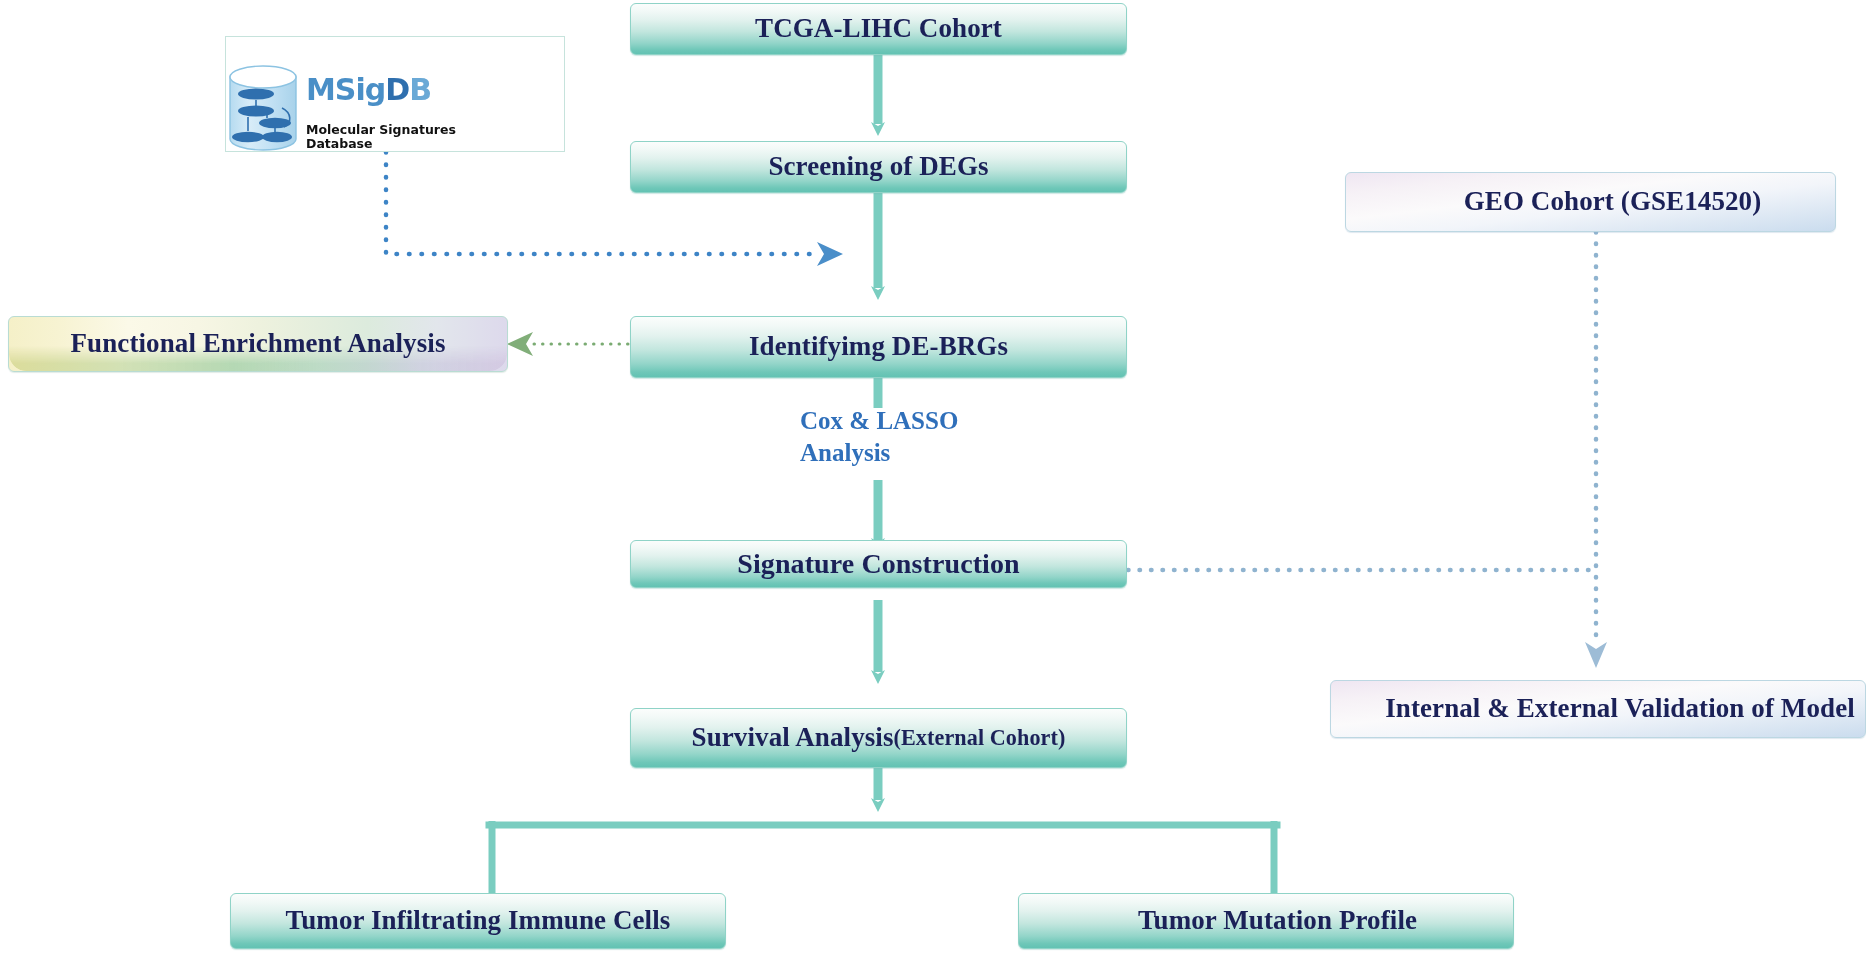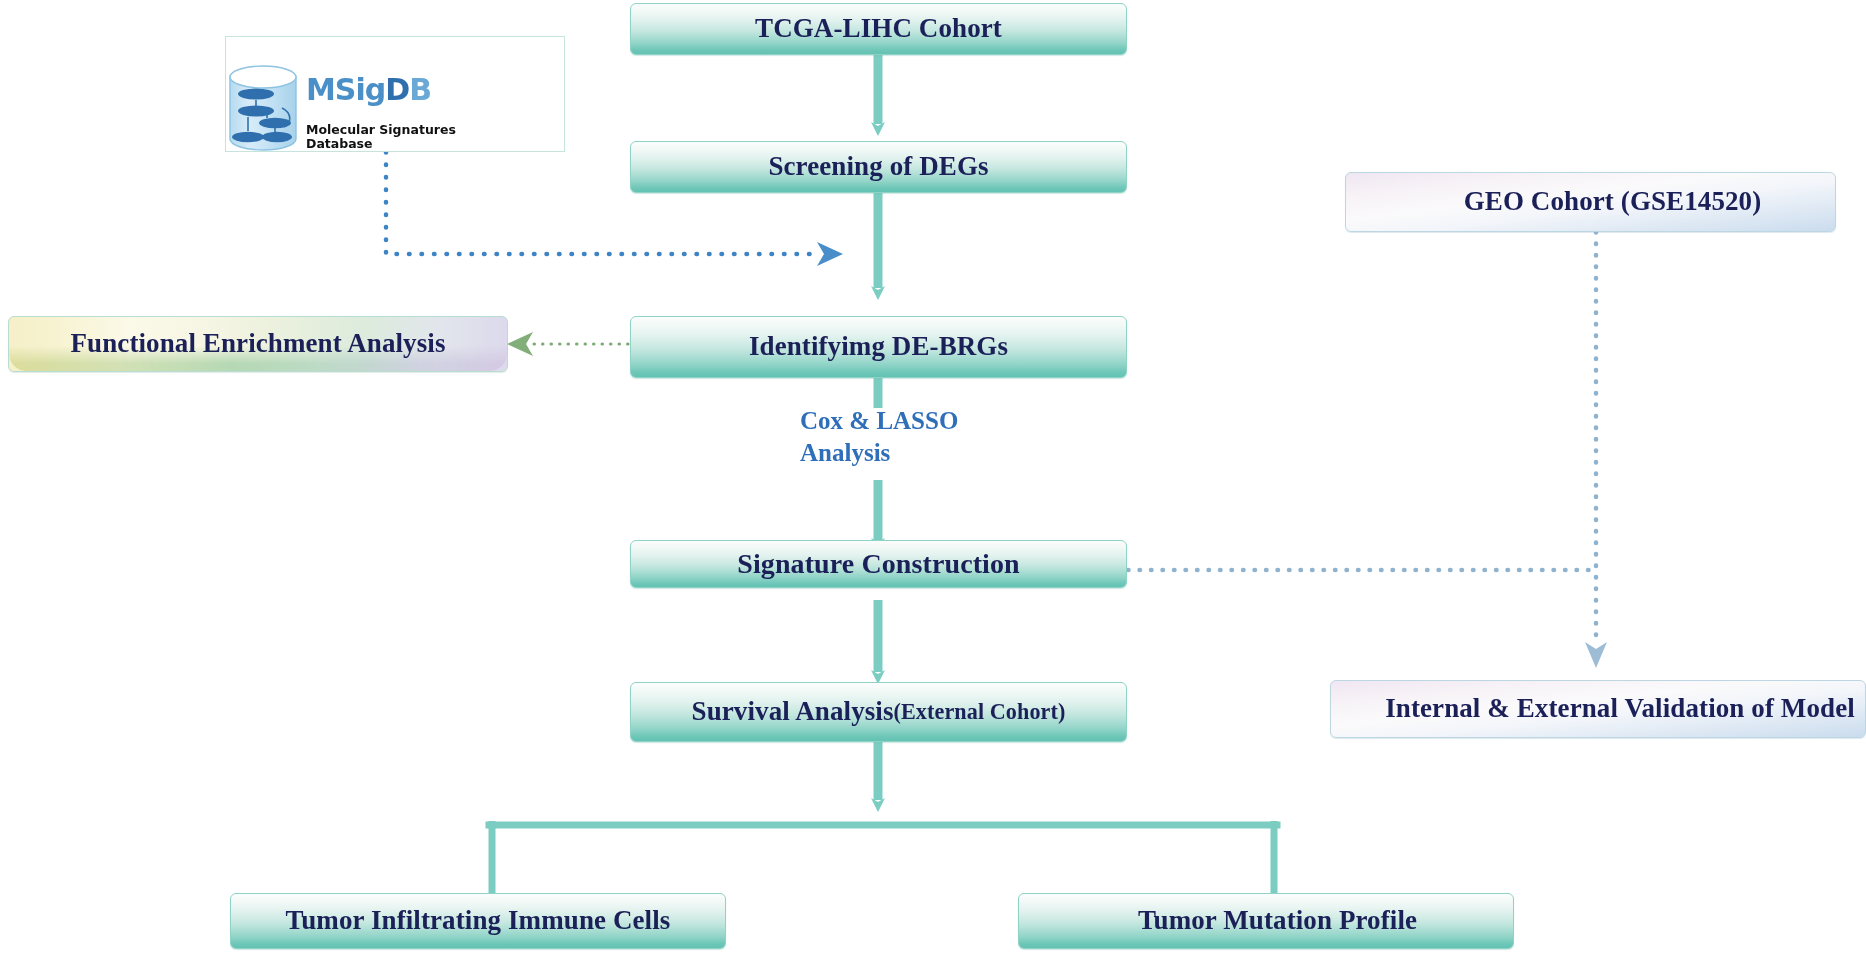--- a/index.html
+++ b/index.html
@@ -269,21 +269,21 @@
   </div>
 
   <div class="node lilac" style="left:1345px; top:172px; width:491px; height:60px; font-size:27px;">
     <span class="label">GEO Cohort (GSE14520)</span>
   </div>
 
   <div class="node teal" style="left:630px; top:540px; width:497px; height:48px; font-size:28px;">
     <span class="label">Signature Construction</span>
   </div>
 
-  <div class="node teal" style="left:630px; top:682px; width:497px; height:60px; font-size:27px;">
+  <div class="node teal" style="left:630px; top:708px; width:497px; height:60px; font-size:27px;">
     <span class="label">Survival Analysis </span>
       <span class="sublabel">(External Cohort)</span>
   </div>
 
   <div class="node lilac" style="left:1330px; top:680px; width:536px; height:58px; font-size:27px;">
     <span class="label">Internal &amp; External Validation of Model</span>
   </div>
 
   <div class="node teal" style="left:230px; top:893px; width:496px; height:56px; font-size:27px;font-family:Liberation Serif, serif;">
     <span class="label">Tumor Infiltrating Immune Cells</span>

